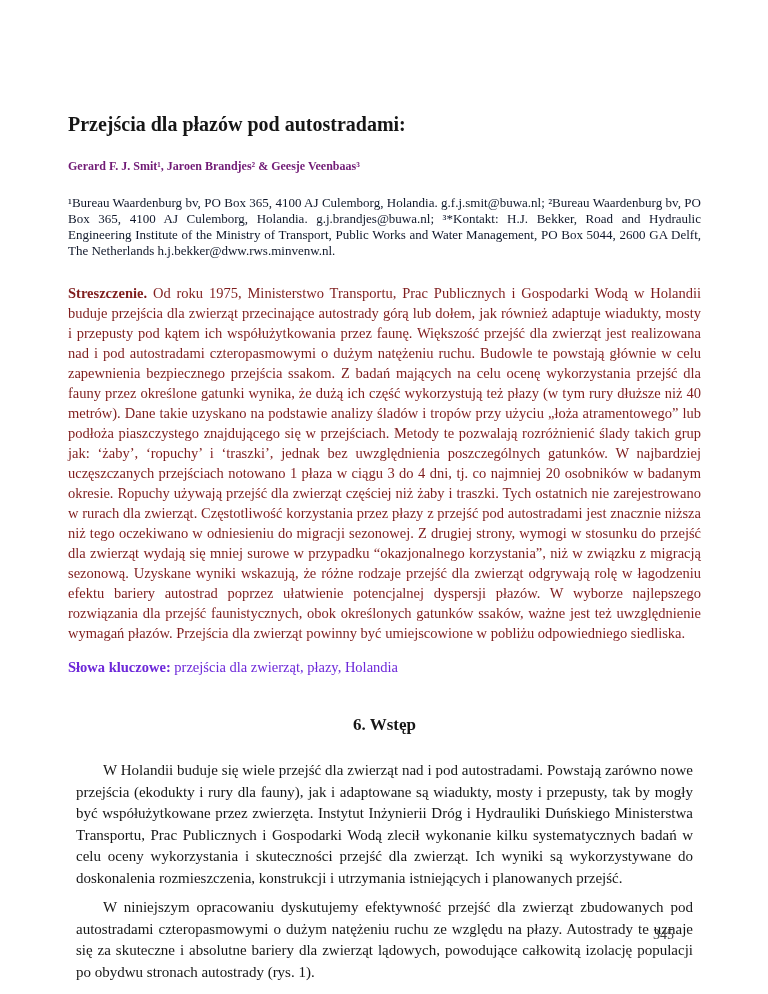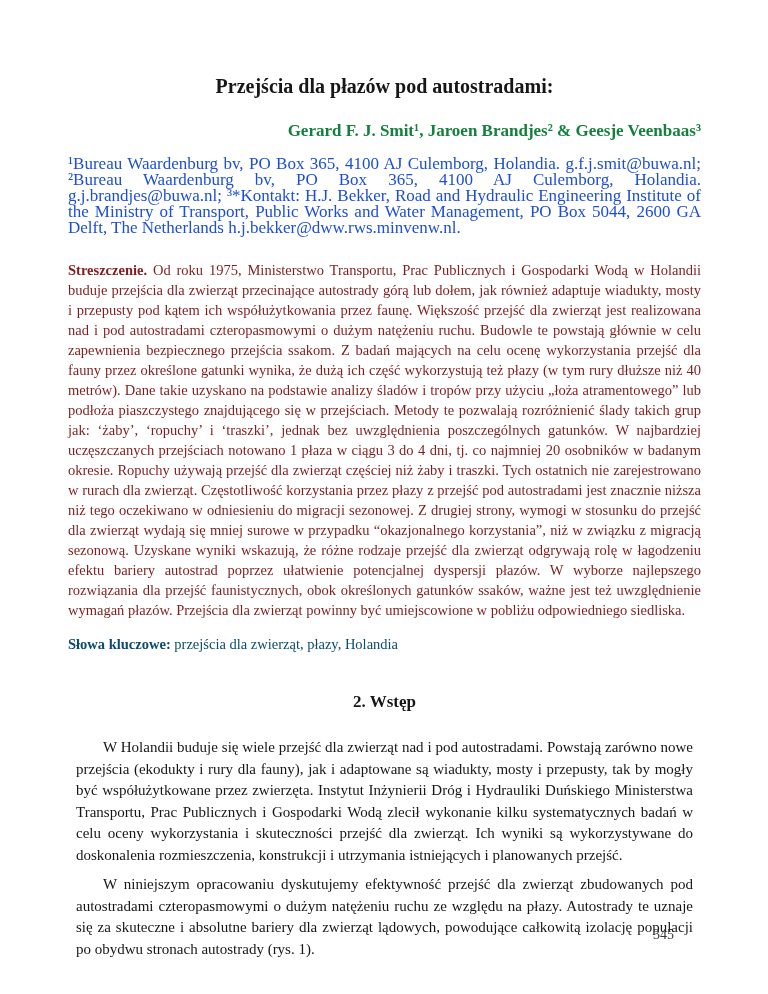--- a/index.html
+++ b/index.html
@@ -20,56 +20,55 @@
     background: #ffffff;
     overflow: hidden;
   }
   .content {
     position: absolute;
     left: 68px;
     top: 0;
     width: 633px;
   }
   .title {
-    margin-top: 72px;
-    text-align: center;
+    margin-top: 110px;
     font-size: 20px;
     font-weight: bold;
     line-height: 28px;
     color: #161616;
   }
   .authors {
     margin-top: 21px;
-    text-align: right;
-    font-size: 17px;
+    text-align: left;
+    font-size: 12px;
     font-weight: bold;
-    color: #15803d;
+    color: #701a75;
   }
   .affiliations {
-    margin-top: 15px;
-    font-size: 17px;
+    margin-top: 21px;
+    font-size: 13px;
     line-height: 16px;
     text-align: justify;
-    color: #1d4ed8;
+    color: #0f172a;
   }
   .abstract {
     margin-top: 24px;
     font-size: 14.5px;
     line-height: 20px;
     text-align: justify;
     color: #7f1d1d;
   }
   .abstract b, .keywords b {
     font-weight: bold;
   }
   .keywords {
     margin-top: 14px;
     font-size: 14.5px;
     line-height: 21px;
-    color: #0c4a6e;
+    color: #6d28d9;
   }
   .section-heading {
     margin-top: 37px;
     text-align: center;
     font-size: 17px;
     font-weight: bold;
     color: #161616;
   }
   .para {
     margin: 8px;
@@ -101,21 +100,21 @@
     </div>
 
     <div class="authors">Gerard F. J. Smit¹, Jaroen Brandjes² &amp; Geesje Veenbaas³</div>
 
     <div class="affiliations">¹Bureau Waardenburg bv, PO Box 365, 4100 AJ Culemborg, Holandia. g.f.j.smit@buwa.nl; ²Bureau Waardenburg bv, PO Box 365, 4100 AJ Culemborg, Holandia. g.j.brandjes@buwa.nl; ³*Kontakt: H.J. Bekker, Road and Hydraulic Engineering Institute of the Ministry of Transport, Public Works and Water Management, PO Box 5044, 2600 GA Delft, The Netherlands h.j.bekker@dww.rws.minvenw.nl.</div>
 
     <div class="abstract"><b>Streszczenie.</b> <span>Od roku 1975, Ministerstwo Transportu, Prac Publicznych i Gospodarki Wodą w Holandii buduje przejścia dla zwierząt przecinające autostrady górą lub dołem, jak również adaptuje wiadukty, mosty i przepusty pod kątem ich współużytkowania przez faunę. Większość przejść dla zwierząt jest realizowana nad i pod autostradami czteropasmowymi o dużym natężeniu ruchu. Budowle te powstają głównie w celu zapewnienia bezpiecznego przejścia ssakom. Z badań mających na celu ocenę wykorzystania przejść dla fauny przez określone gatunki wynika, że dużą ich część wykorzystują też płazy (w tym rury dłuższe niż 40 metrów). Dane takie uzyskano na podstawie analizy śladów i tropów przy użyciu „łoża atramentowego” lub podłoża piaszczystego znajdującego się w przejściach. Metody te pozwalają rozróżnienić ślady takich grup jak: ‘żaby’, ‘ropuchy’ i ‘traszki’, jednak bez uwzględnienia poszczególnych gatunków. W najbardziej uczęszczanych przejściach notowano 1 płaza w ciągu 3 do 4 dni, tj. co najmniej 20 osobników w badanym okresie. Ropuchy używają przejść dla zwierząt częściej niż żaby i traszki. Tych ostatnich nie zarejestrowano w rurach dla zwierząt. Częstotliwość korzystania przez płazy z przejść pod autostradami jest znacznie niższa niż tego oczekiwano w odniesieniu do migracji sezonowej. Z drugiej strony, wymogi w stosunku do przejść dla zwierząt wydają się mniej surowe w przypadku “okazjonalnego korzystania”, niż w związku z migracją sezonową. Uzyskane wyniki wskazują, że różne rodzaje przejść dla zwierząt odgrywają rolę w łagodzeniu efektu bariery autostrad poprzez ułatwienie potencjalnej dyspersji płazów. W wyborze najlepszego rozwiązania dla przejść faunistycznych, obok określonych gatunków ssaków, ważne jest też uwzględnienie wymagań płazów. Przejścia dla zwierząt powinny być umiejscowione w pobliżu odpowiedniego siedliska.</span></div>
 
     <div class="keywords"><b>Słowa kluczowe:</b> <span>przejścia dla zwierząt, płazy, Holandia</span></div>
 
-    <div class="section-heading">2. Wstęp</div>
+    <div class="section-heading">6. Wstęp</div>
 
     <p class="para first">W Holandii buduje się wiele przejść dla zwierząt nad i pod autostradami. Powstają zarówno nowe przejścia (ekodukty i rury dla fauny), jak i adaptowane są wiadukty, mosty i przepusty, tak by mogły być współużytkowane przez zwierzęta. Instytut Inżynierii Dróg i Hydrauliki Duńskiego Ministerstwa Transportu, Prac Publicznych i Gospodarki Wodą zlecił wykonanie kilku systematycznych badań w celu oceny wykorzystania i skuteczności przejść dla zwierząt. Ich wyniki są wykorzystywane do doskonalenia rozmieszczenia, konstrukcji i utrzymania istniejących i planowanych przejść.</p>
     <p class="para">W niniejszym opracowaniu dyskutujemy efektywność przejść dla zwierząt zbudowanych pod autostradami czteropasmowymi o dużym natężeniu ruchu ze względu na płazy. Autostrady te uznaje się za skuteczne i absolutne bariery dla zwierząt lądowych, powodujące całkowitą izolację populacji po obydwu stronach autostrady (rys. 1).</p>
 
   </div>
 
   <div class="page-number">345</div>
 </div>
 
 </body></html>

